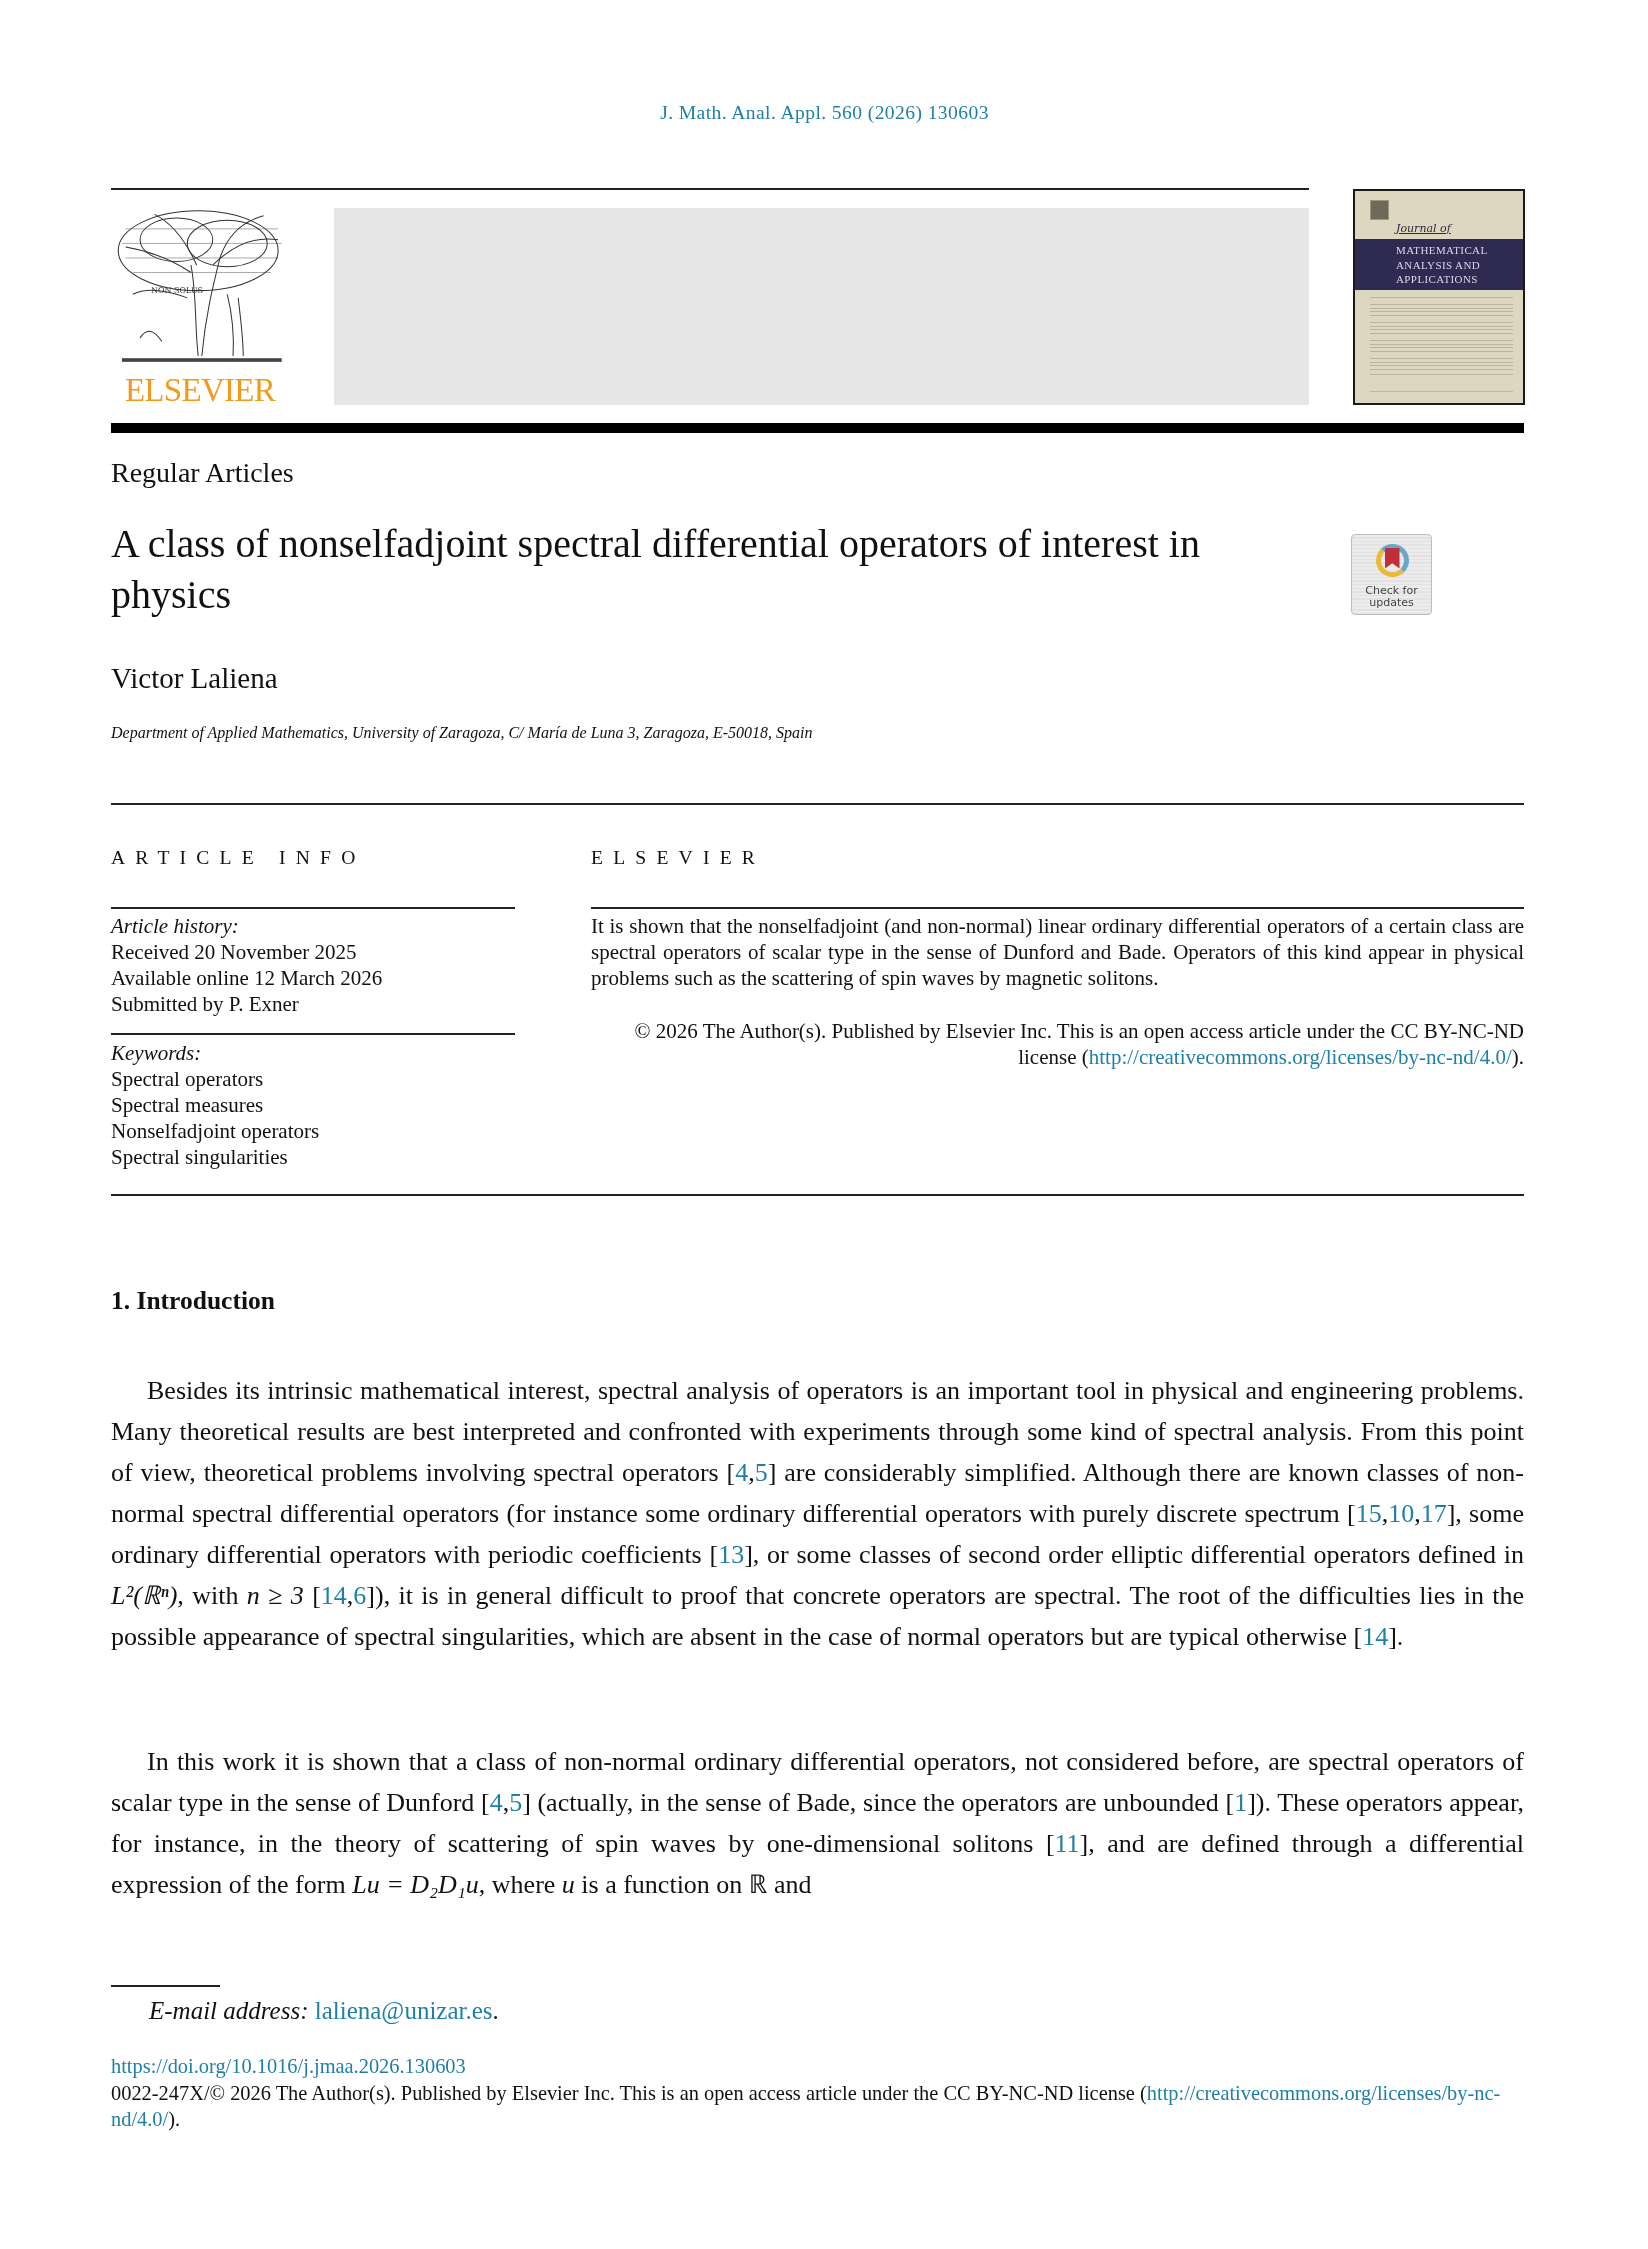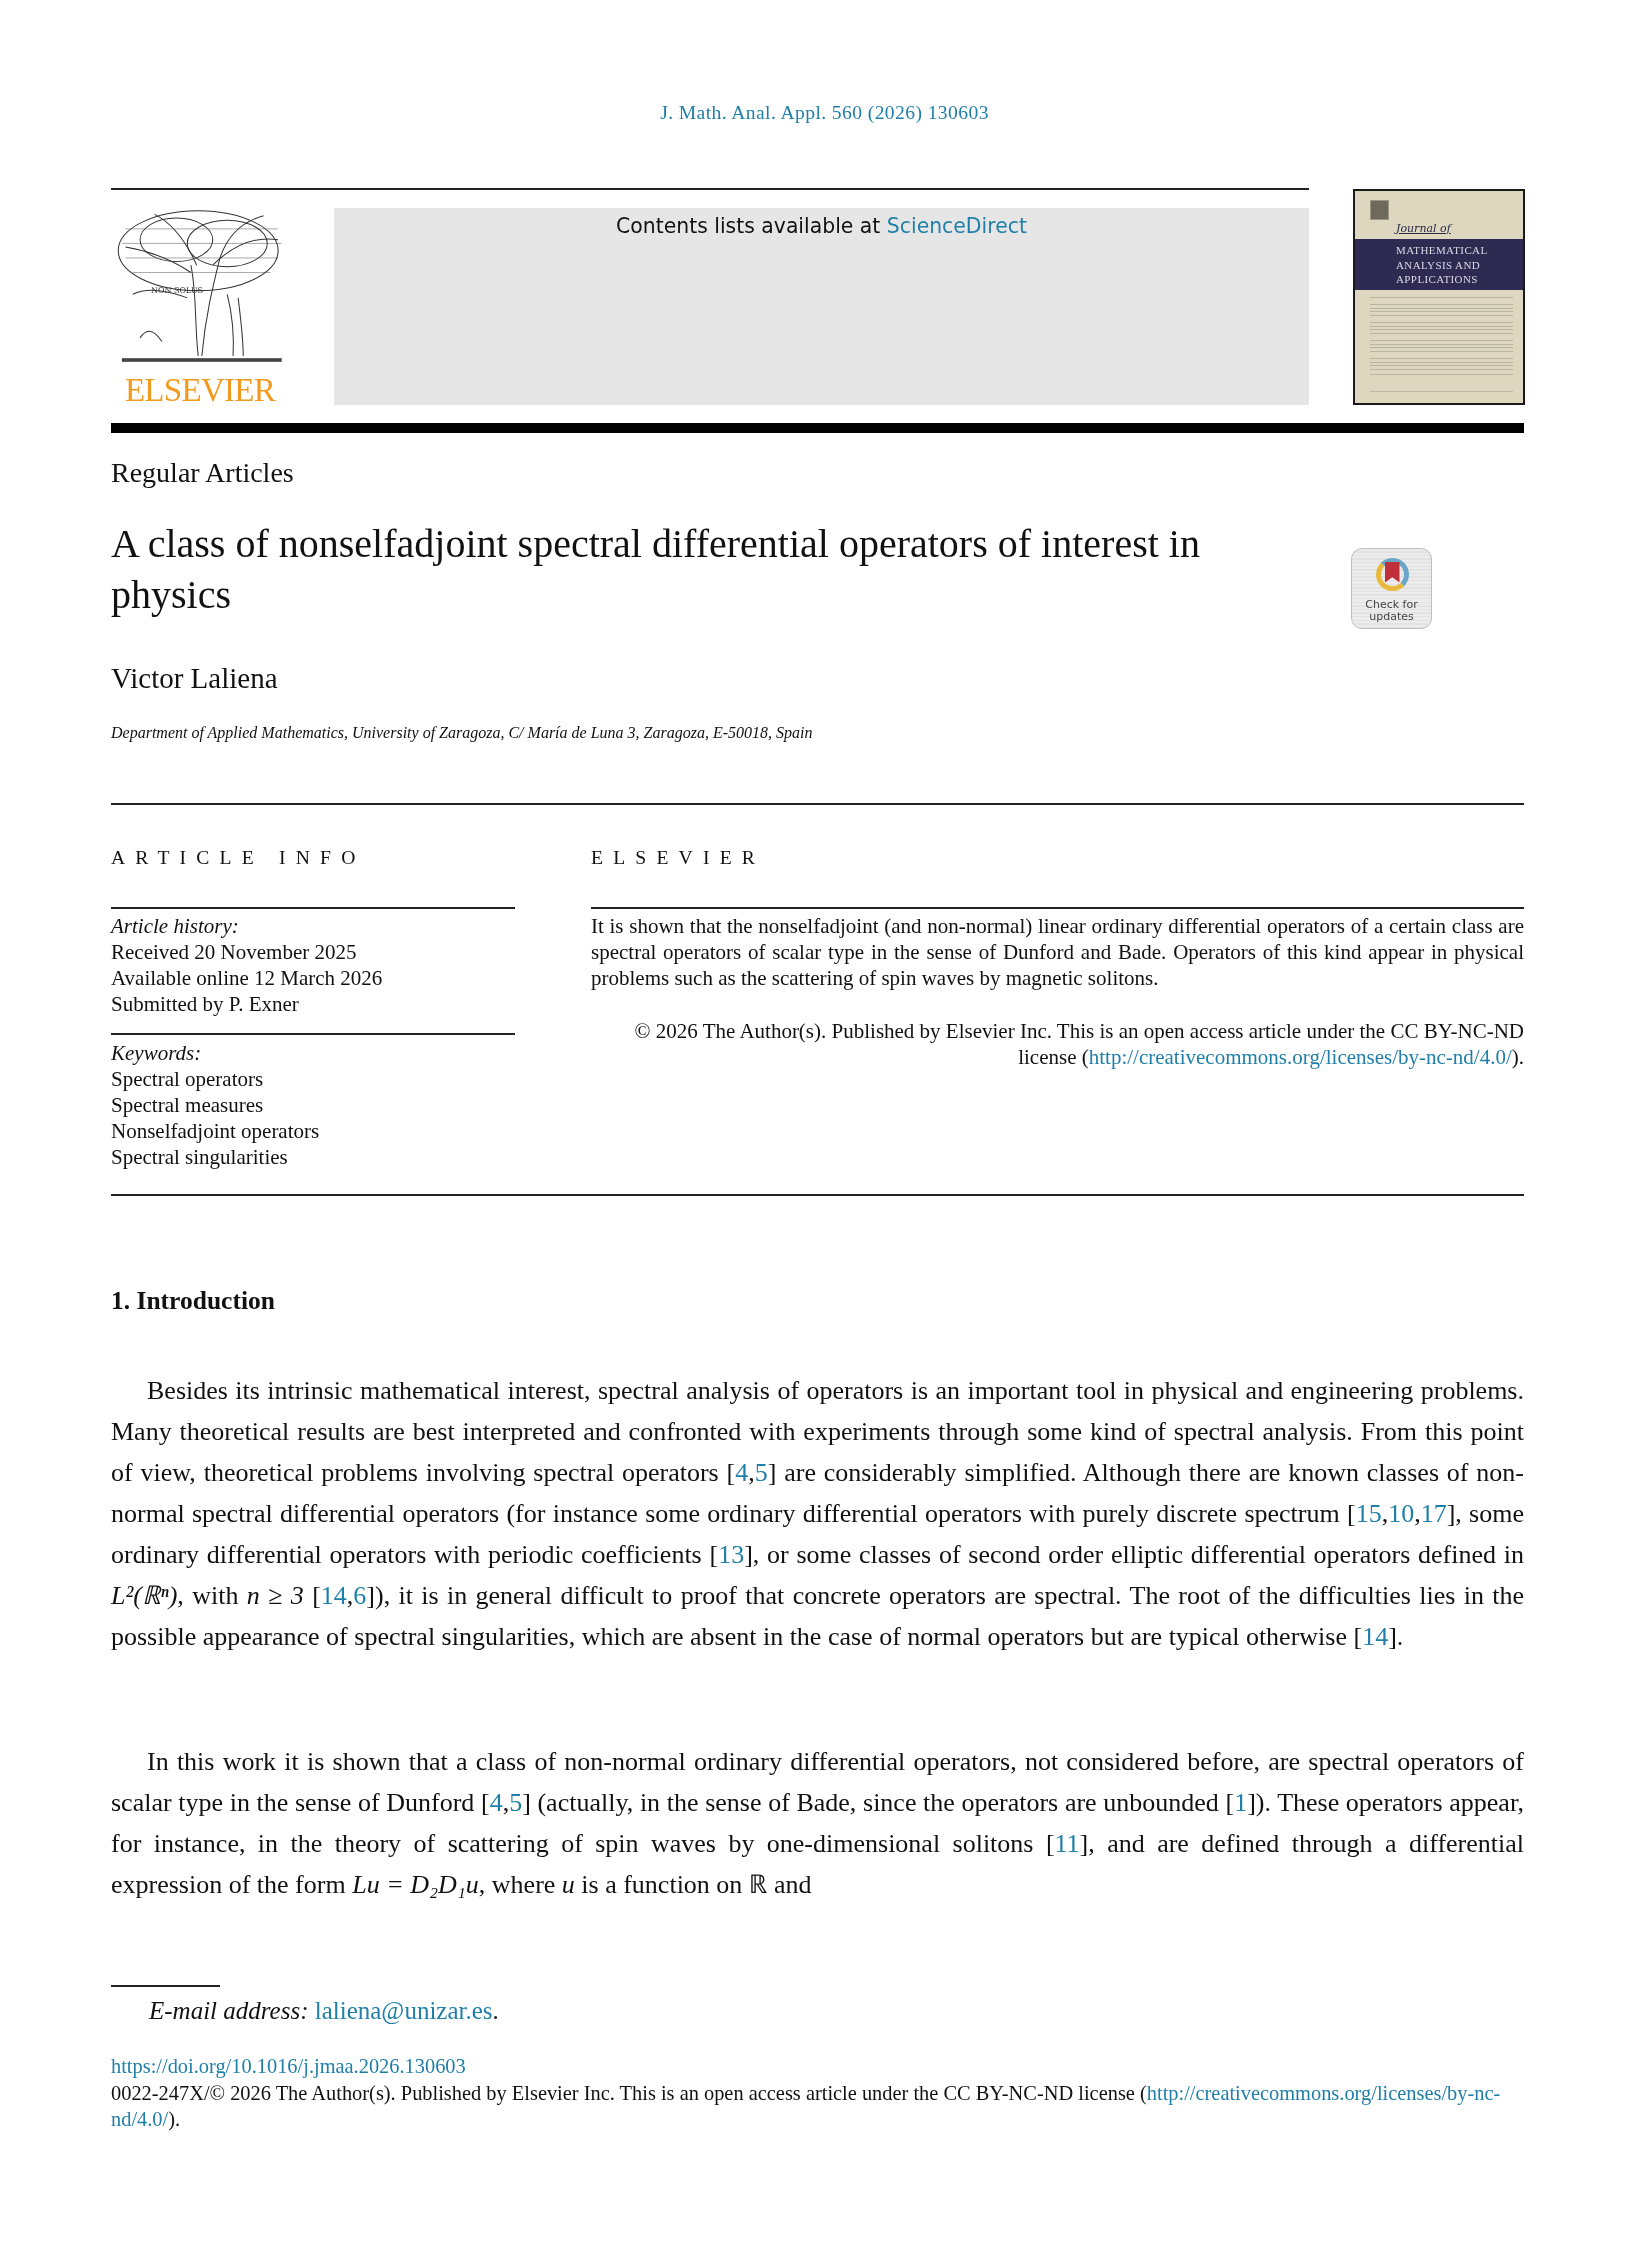--- a/index.html
+++ b/index.html
@@ -85,23 +85,22 @@
     .section-type {
       position: absolute; top: 457px; left: 111px; font-size: 28px;
       font-family: "Liberation Serif", serif;
     }
     .article-title {
       position: absolute; top: 518px; left: 111px; width: 1207px;
       font-family: "Liberation Serif", serif; font-size: 40px; line-height: 51px; color: #111;
     }
     .check-updates {
       position: absolute; top: 534px; left: 1351px; width: 81px; height: 81px;
-      border: 1.5px solid #bdbdbd; border-radius: 11px;
+      border: 1.5px solid #bdbdbd; border-radius: 4px;
       background: repeating-linear-gradient(180deg, #ececec 0 2.2px, #e2e2e2 2.2px 3.6px);
-      margin-top: 14px;
     }
     .check-updates .ring {
       position: absolute; top: 8.7px; left: 24px; width: 33px; height: 33px; border-radius: 50%;
       border: 5.1px solid #e8b93a; border-top-color: #6aa7c6; border-right-color: #6aa7c6;
     }
     .check-updates .bookmark {
       position: absolute; top: 13px; left: 33px; width: 14.5px; height: 20.4px; background: #c0303a;
       clip-path: polygon(0 0, 100% 0, 100% 100%, 50% 75%, 0 100%);
     }
     .check-updates .cu-label {
@@ -195,23 +194,20 @@
     <g stroke="#444" stroke-width="0.8" opacity="0.8">
       <path d="M20 30 L230 30 M15 50 L235 50 M20 70 L230 70 M30 90 L220 90"></path>
     </g>
     <text x="55" y="118" font-size="11" font-family="DejaVu Serif, serif" fill="#333">NON SOLUS</text>
     <rect x="15" y="208" width="220" height="5" fill="#444"></rect>
   </svg>
   <div class="wordmark">ELSEVIER</div>
 </div>
 
 <div class="banner">
-  <div class="contents">
-    <span>Contents lists available at </span><a>ScienceDirect</a>
-  </div>
 </div>
 
 <div class="cover">
   <div class="cover-logo"></div>
   <div class="cover-journal-of">Journal of</div>
   <div class="cover-band">
     <div>MATHEMATICAL</div>
     <div>ANALYSIS AND</div>
     <div>APPLICATIONS</div>
   </div>

